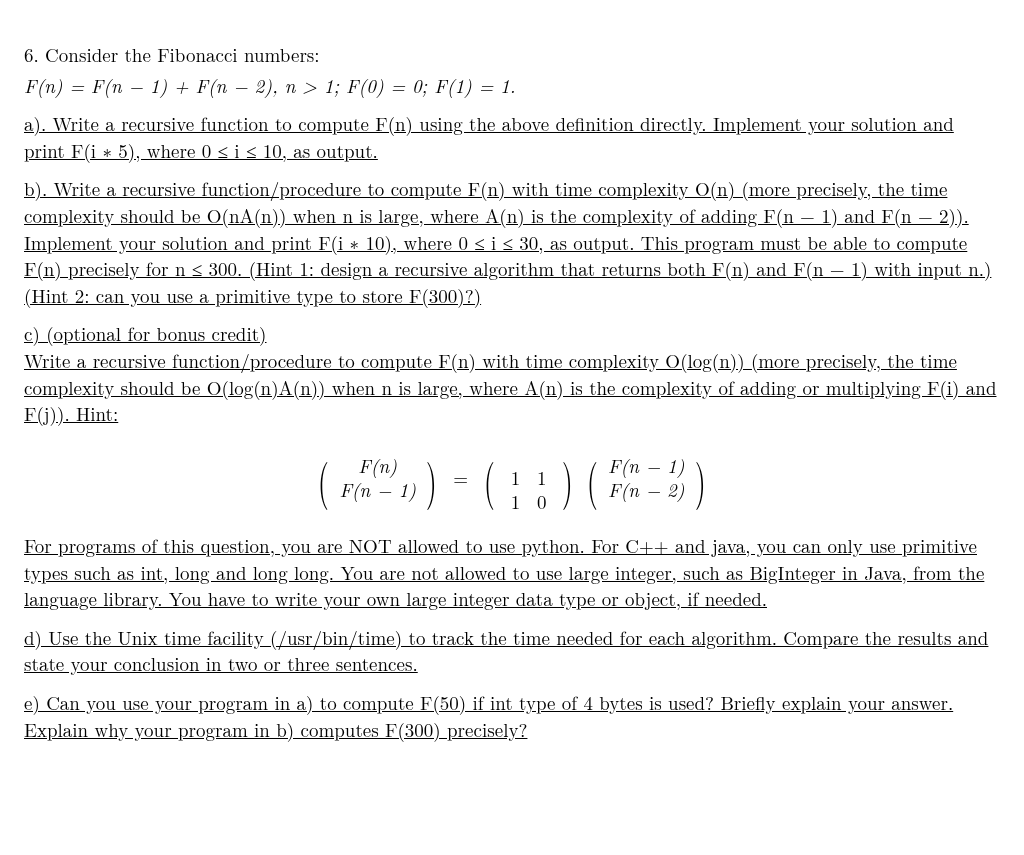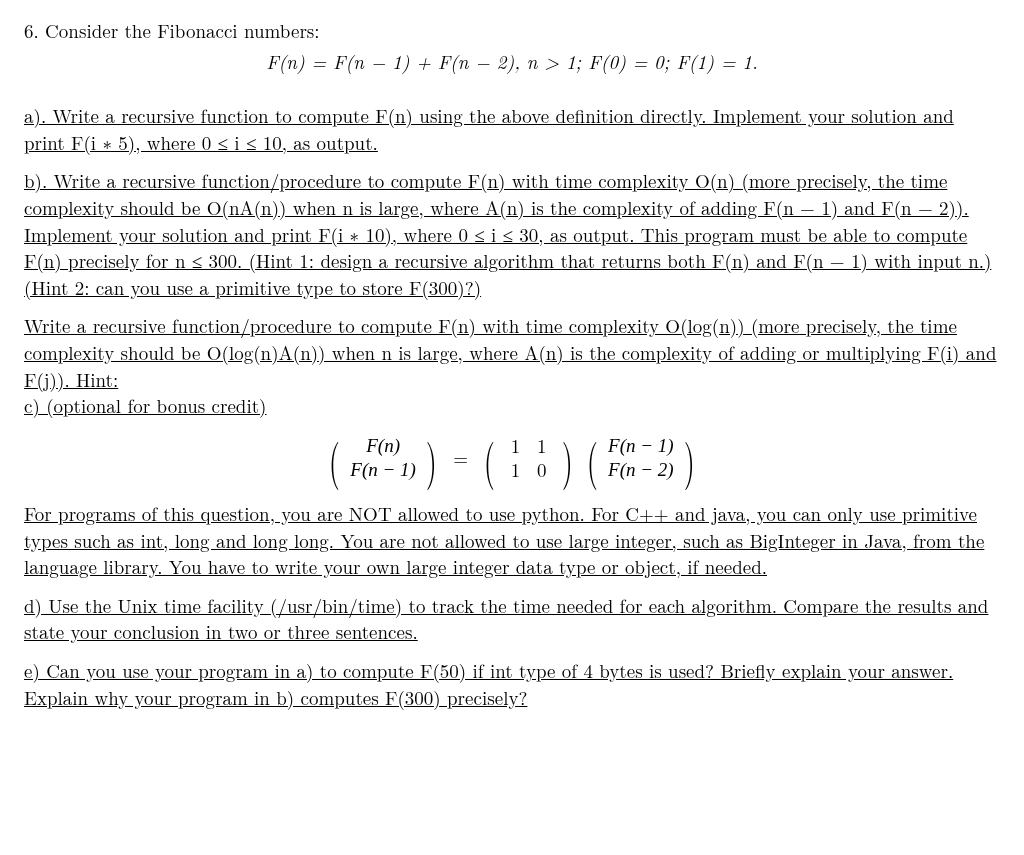--- a/index.html
+++ b/index.html
@@ -11,24 +11,24 @@
       font-family: "Latin Modern Roman", "Computer Modern", Georgia, serif;
       font-size: 19px;
       line-height: 1.4;
       color: #000;
       background: #fff;
       padding: 18px 24px;
       width: 1024px;
     }
     .question-header {
       margin-bottom: 4px;
+      margin-top: 24px;
     }
     .equation-line {
-      margin-bottom: 28px;
-      text-align: center;
+      margin-bottom: 12px;
     }
     .part {
       margin-bottom: 12px;
       text-decoration: underline;
     }
     .part-last {
       margin-bottom: 16px;
     }
     .matrix-equation {
       text-align: center;
@@ -40,30 +40,30 @@
       vertical-align: middle;
       font-size: 48px;
       line-height: 48px;
       font-weight: 300;
       transform: scaleX(0.6);
     }
     .matrix-col {
       display: inline-block;
       vertical-align: middle;
       line-height: 1.3;
-      font-family: Liberation Serif, serif;
     }
     .matrix-col .row {
       display: block;
       text-align: center;
     }
     .matrix-2col {
       display: inline-block;
       vertical-align: middle;
       line-height: 1.3;
+      margin-top: 24px;
     }
     .matrix-2col .row {
       display: block;
     }
     .matrix-2col .cell {
       display: inline-block;
       width: 20px;
       text-align: center;
     }
     .eq-sign {
@@ -88,22 +88,22 @@
 
 <div class="part">
   <span>a). Write a recursive function to compute F(n) using the above definition directly. Implement your solution and print F(i ∗ 5), where 0 ≤ i ≤ 10, as output.</span>
 </div>
 
 <div class="part">
   <span>b). Write a recursive function/procedure to compute F(n) with time complexity O(n) (more precisely, the time complexity should be O(nA(n)) when n is large, where A(n) is the complexity of adding F(n − 1) and F(n − 2)). Implement your solution and print F(i ∗ 10), where 0 ≤ i ≤ 30, as output. This program must be able to compute F(n) precisely for n ≤ 300. (Hint 1: design a recursive algorithm that returns both F(n) and F(n − 1) with input n.) (Hint 2: can you use a primitive type to store F(300)?)</span>
 </div>
 
 <div class="part">
+  <div>c) (optional for bonus credit)</div>
   <div>Write a recursive function/procedure to compute F(n) with time complexity O(log(n)) (more precisely, the time complexity should be O(log(n)A(n)) when n is large, where A(n) is the complexity of adding or multiplying F(i) and F(j)). Hint:</div>
-  <div>c) (optional for bonus credit)</div>
 </div>
 
 <div class="matrix-equation">
   <span class="paren">(</span>
   <span class="matrix-col">
     <span class="row italic">F(n)</span>
     <span class="row italic">F(n − 1)</span>
   </span>
   <span class="paren">)</span>
   <span class="eq-sign">=</span>

